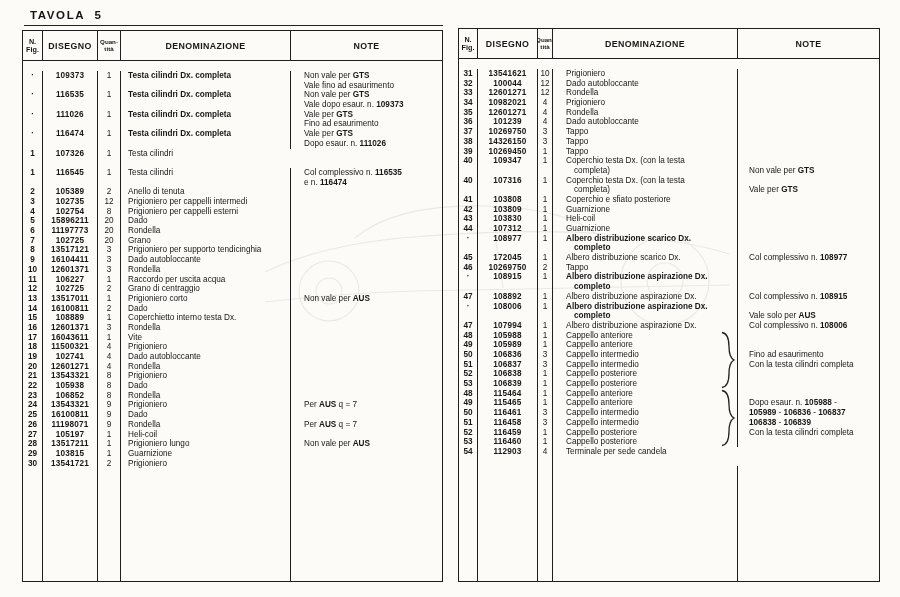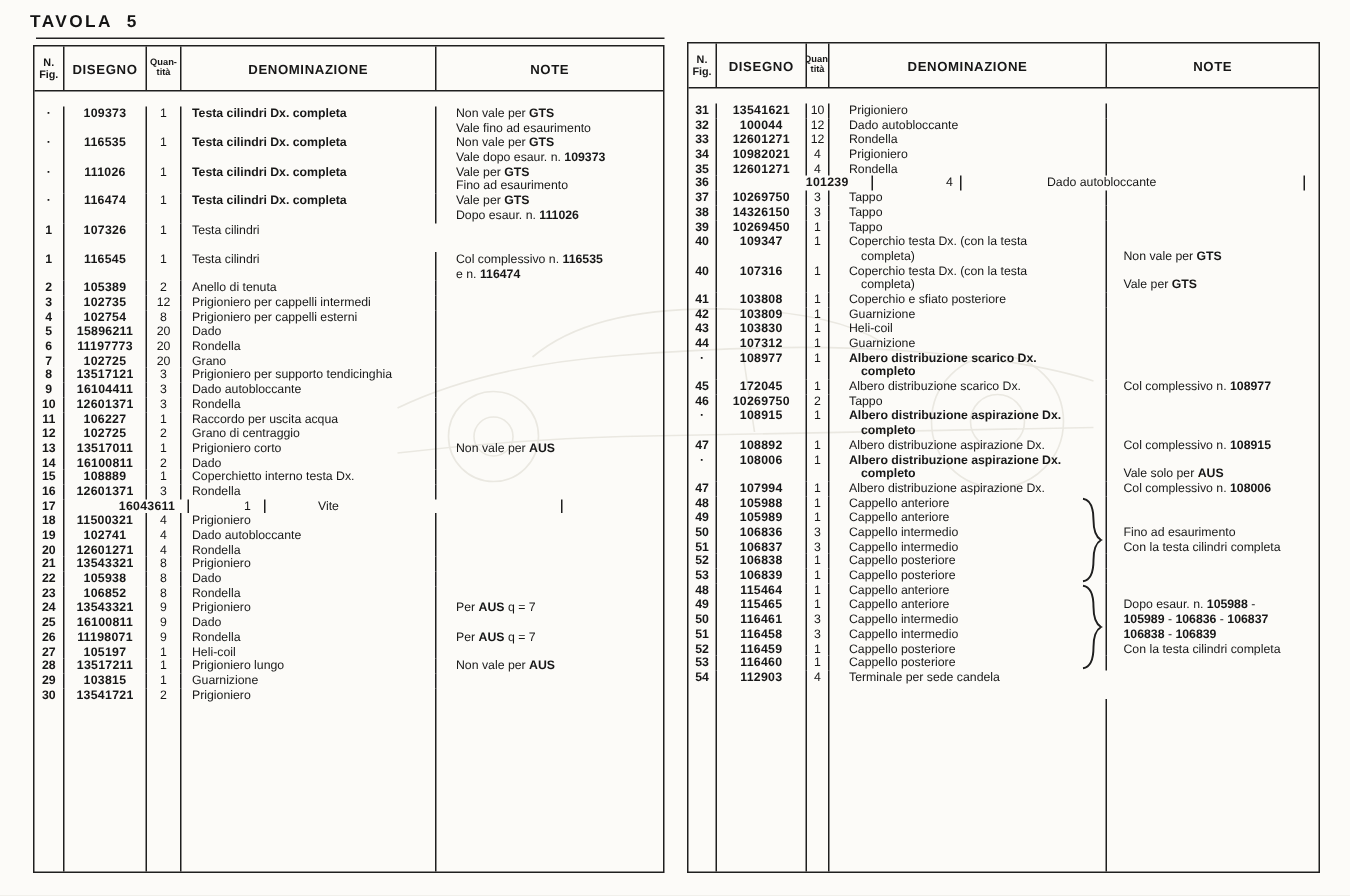--- a/index.html
+++ b/index.html
@@ -1,18 +1,18 @@
 <!DOCTYPE html>
 <html><head>
 <meta charset="utf-8">
 <style>
   html,body{margin:0;padding:0;background:#e9e7e2;}
   .page{position:relative;width:900px;height:597px;background:#fcfbf8;overflow:hidden;
         font-family:"Liberation Sans",sans-serif;color:#171717;}
-  .title{position:absolute;left:20px;top:9px;font-size:11.5px;font-weight:700;
+  .title{position:absolute;left:30px;top:9px;font-size:11.5px;font-weight:700;
          letter-spacing:1.6px;word-spacing:5px;color:#141414;}
   .title-rule{position:absolute;left:24px;top:25px;width:419px;height:1.4px;background:#222;}
   .watermark{position:absolute;left:263px;top:192px;}
 
   .table{position:absolute;border:1.7px solid #1f1f1f;background:transparent;box-sizing:border-box;}
   .t-left{left:22px;top:30px;width:421px;height:552px;}
   .t-right{left:458px;top:28px;width:422px;height:554px;}
 
   .thead{display:flex;height:30px;border-bottom:1.6px solid #1f1f1f;box-sizing:border-box;}
   .row{display:flex;}
@@ -287,21 +287,21 @@
         </div>
         <div class="row" style="height: 9.7px;">
           <div class="c fig w1">16</div>
           <div class="c dis w2">12601371</div>
           <div class="c qty w3">3</div>
           <div class="c den w4">
             <div class="ln">Rondella</div>
           </div>
           <div class="c note w5"></div>
         </div>
-        <div class="row" style="height: 9.7px; gap: 28px;">
+        <div class="row" style="height: 9.7px;">
           <div class="c fig w1">17</div>
           <div class="c dis w2">16043611</div>
           <div class="c qty w3">1</div>
           <div class="c den w4">
             <div class="ln">Vite</div>
           </div>
           <div class="c note w5"></div>
         </div>
         <div class="row" style="height: 9.7px;">
           <div class="c fig w1">18</div>
@@ -495,21 +495,21 @@
         </div>
         <div class="row" style="height: 9.7px;">
           <div class="c fig w1">35</div>
           <div class="c dis w2">12601271</div>
           <div class="c qty w3">4</div>
           <div class="c den w4">
             <div class="ln">Rondella</div>
           </div>
           <div class="c note w5"></div>
         </div>
-        <div class="row" style="height: 9.7px; gap: 44px;">
+        <div class="row" style="height: 9.7px;">
           <div class="c fig w1">36</div>
           <div class="c dis w2">101239</div>
           <div class="c qty w3">4</div>
           <div class="c den w4">
             <div class="ln">Dado autobloccante</div>
           </div>
           <div class="c note w5"></div>
         </div>
         <div class="row" style="height: 9.7px;">
           <div class="c fig w1">37</div>

